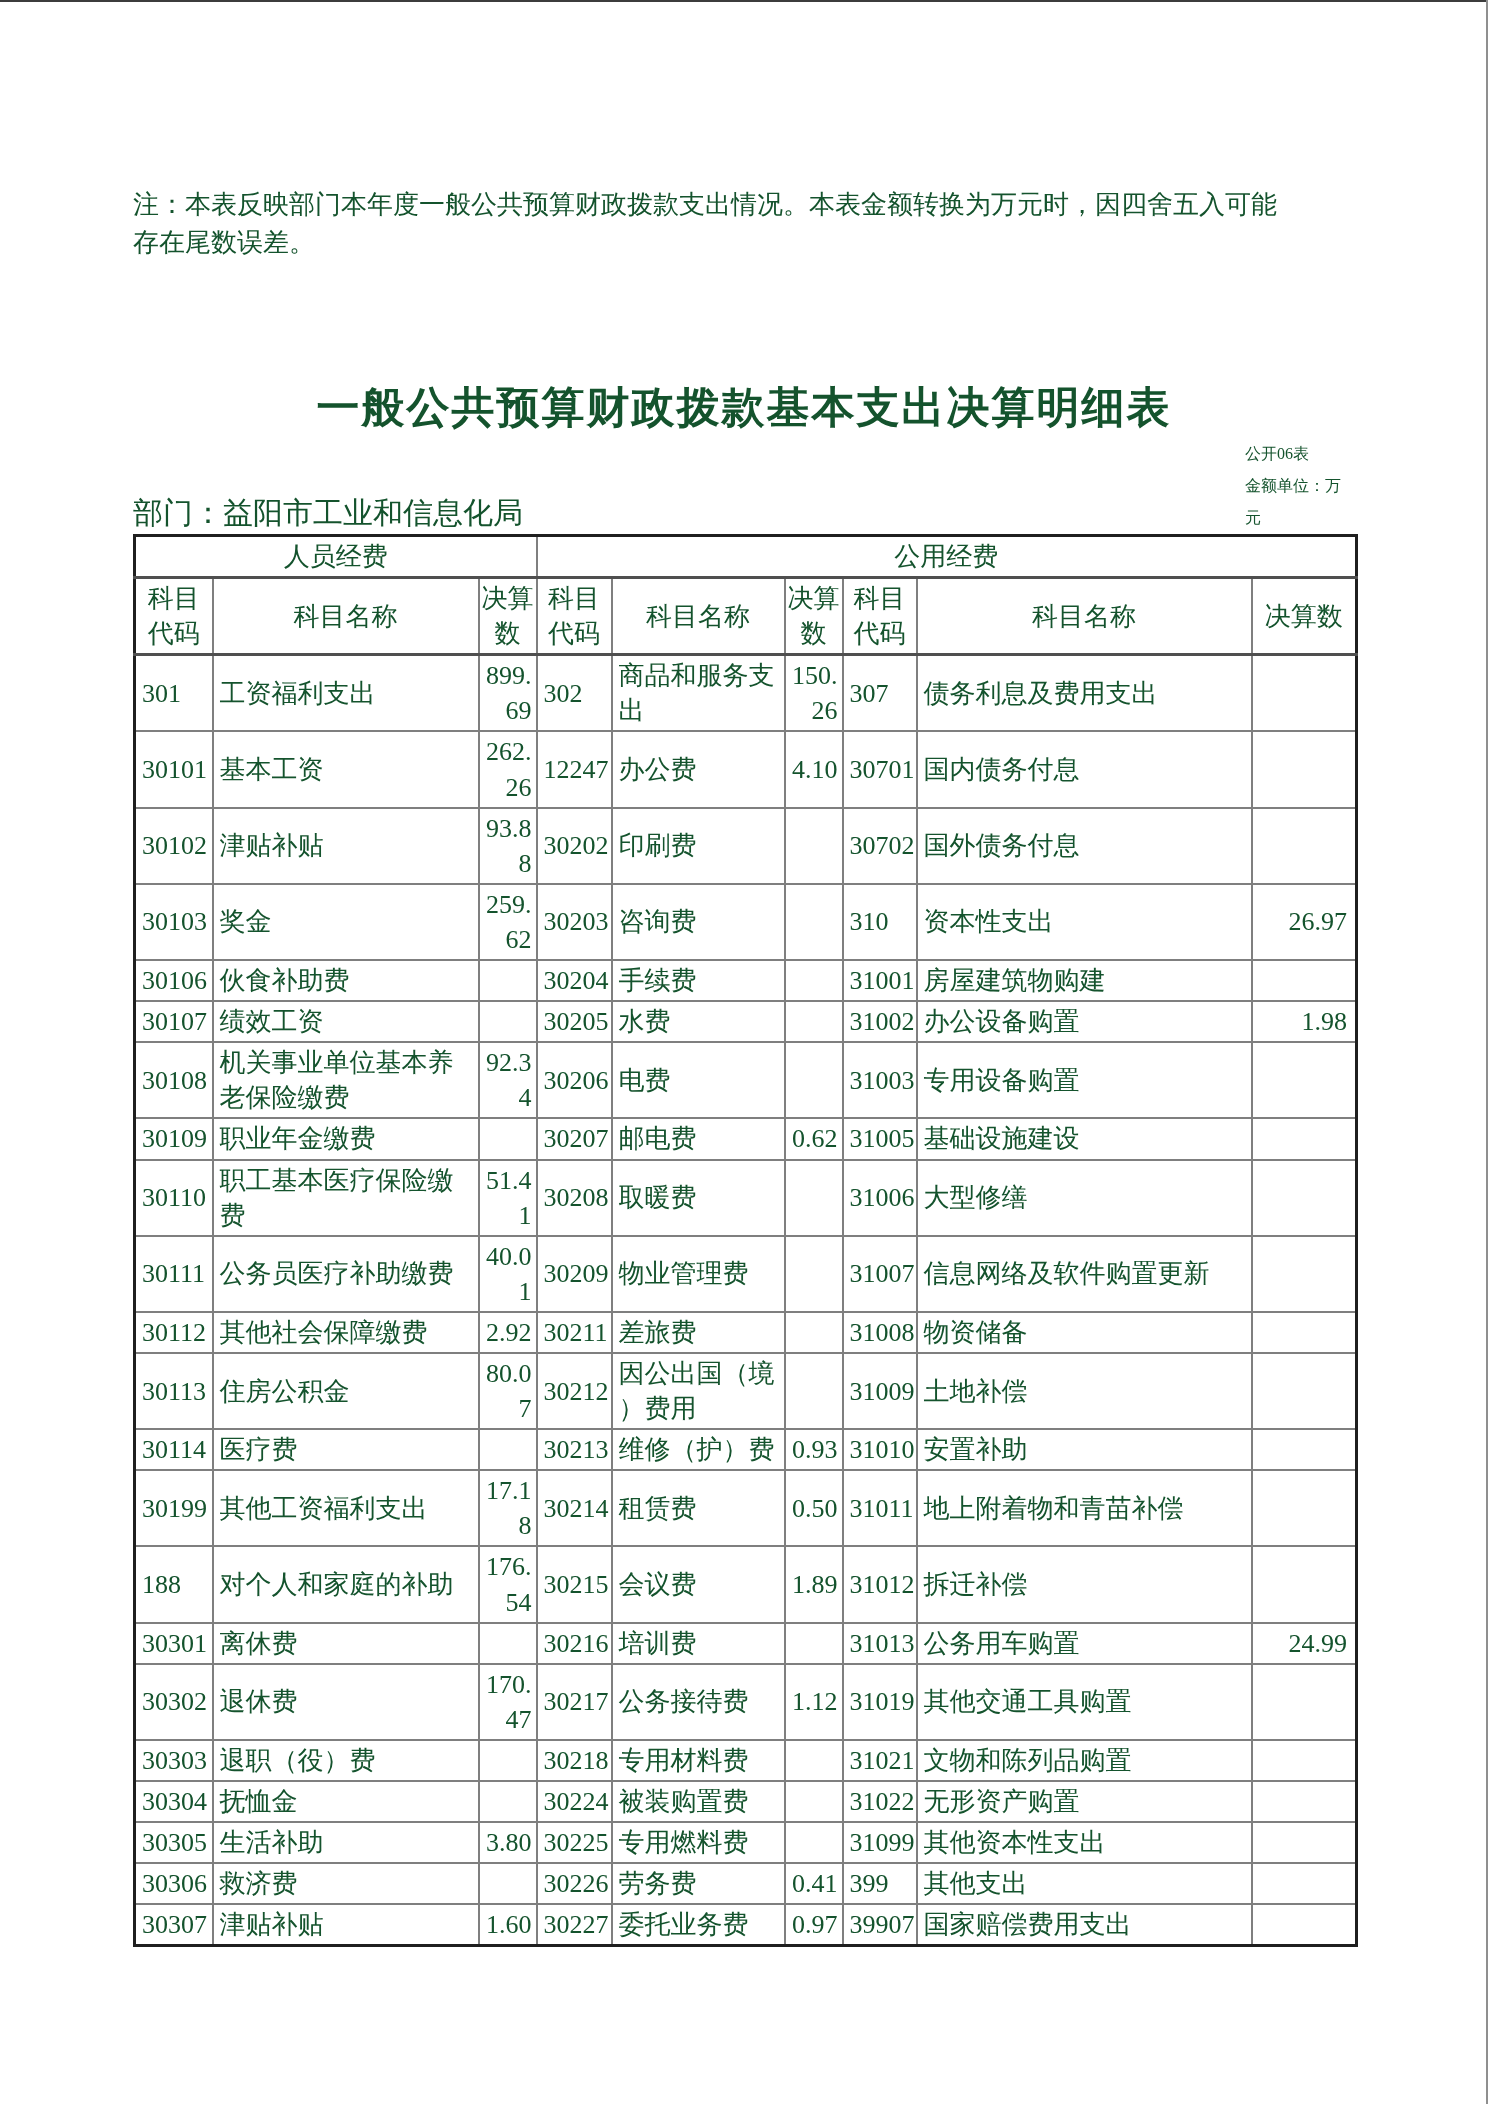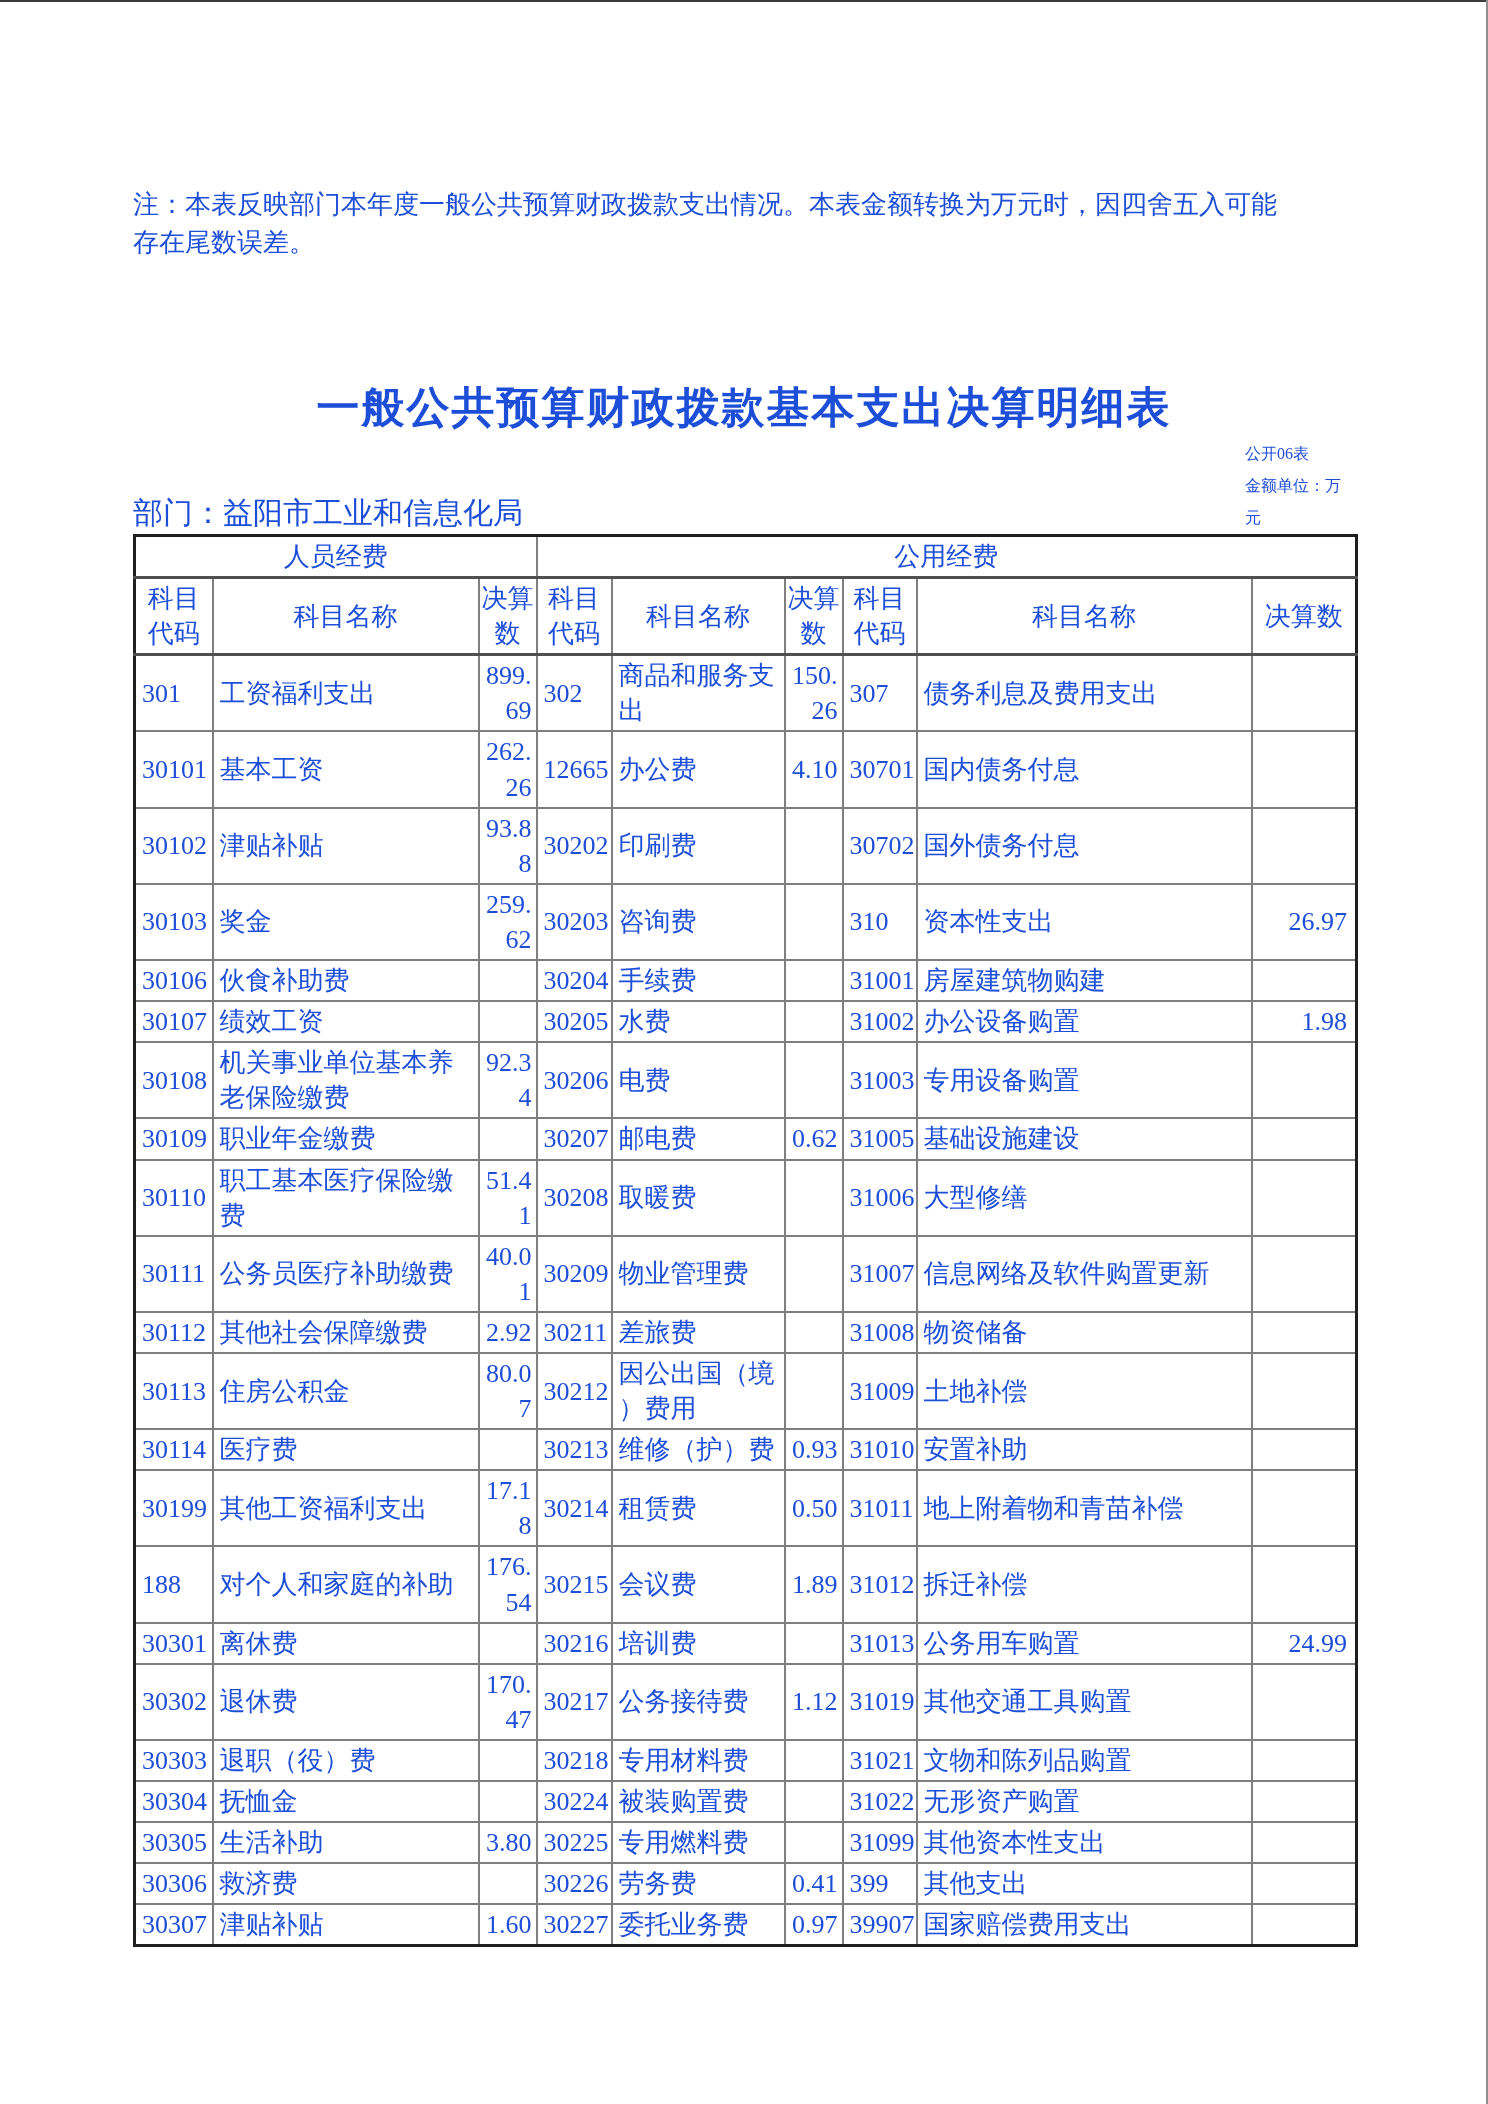--- a/index.html
+++ b/index.html
@@ -1,21 +1,21 @@
 <!DOCTYPE html>
 <html lang="zh"><head>
 <meta charset="utf-8">
 <style>
   html, body { margin: 0; padding: 0; background: #ffffff; }
   .page {
     position: relative;
     width: 1488px;
     height: 2104px;
     background: #ffffff;
-    color: #1d4ed8;
+    color: #14532d;
     font-family: "Liberation Serif", "DejaVu Serif", serif;
     overflow: hidden;
   }
   .edge-top {
     position: absolute; top: 0; left: 0; width: 100%; height: 2px;
     background: #3c3c3c;
   }
   .edge-right {
     position: absolute; top: 0; right: 0; width: 2px; height: 100%;
     background: #8f8f8f;
@@ -152,21 +152,21 @@
             <td class="name">商品和服务支出</td>
             <td class="num">150.26</td>
             <td class="code">307</td>
             <td class="name">债务利息及费用支出</td>
             <td class="num wide"></td>
           </tr>
           <tr>
             <td class="code">30101</td>
             <td class="name">基本工资</td>
             <td class="num">262.26</td>
-            <td class="code">12665</td>
+            <td class="code">12247</td>
             <td class="name">办公费</td>
             <td class="num">4.10</td>
             <td class="code">30701</td>
             <td class="name">国内债务付息</td>
             <td class="num wide"></td>
           </tr>
           <tr>
             <td class="code">30102</td>
             <td class="name">津贴补贴</td>
             <td class="num">93.88</td>

